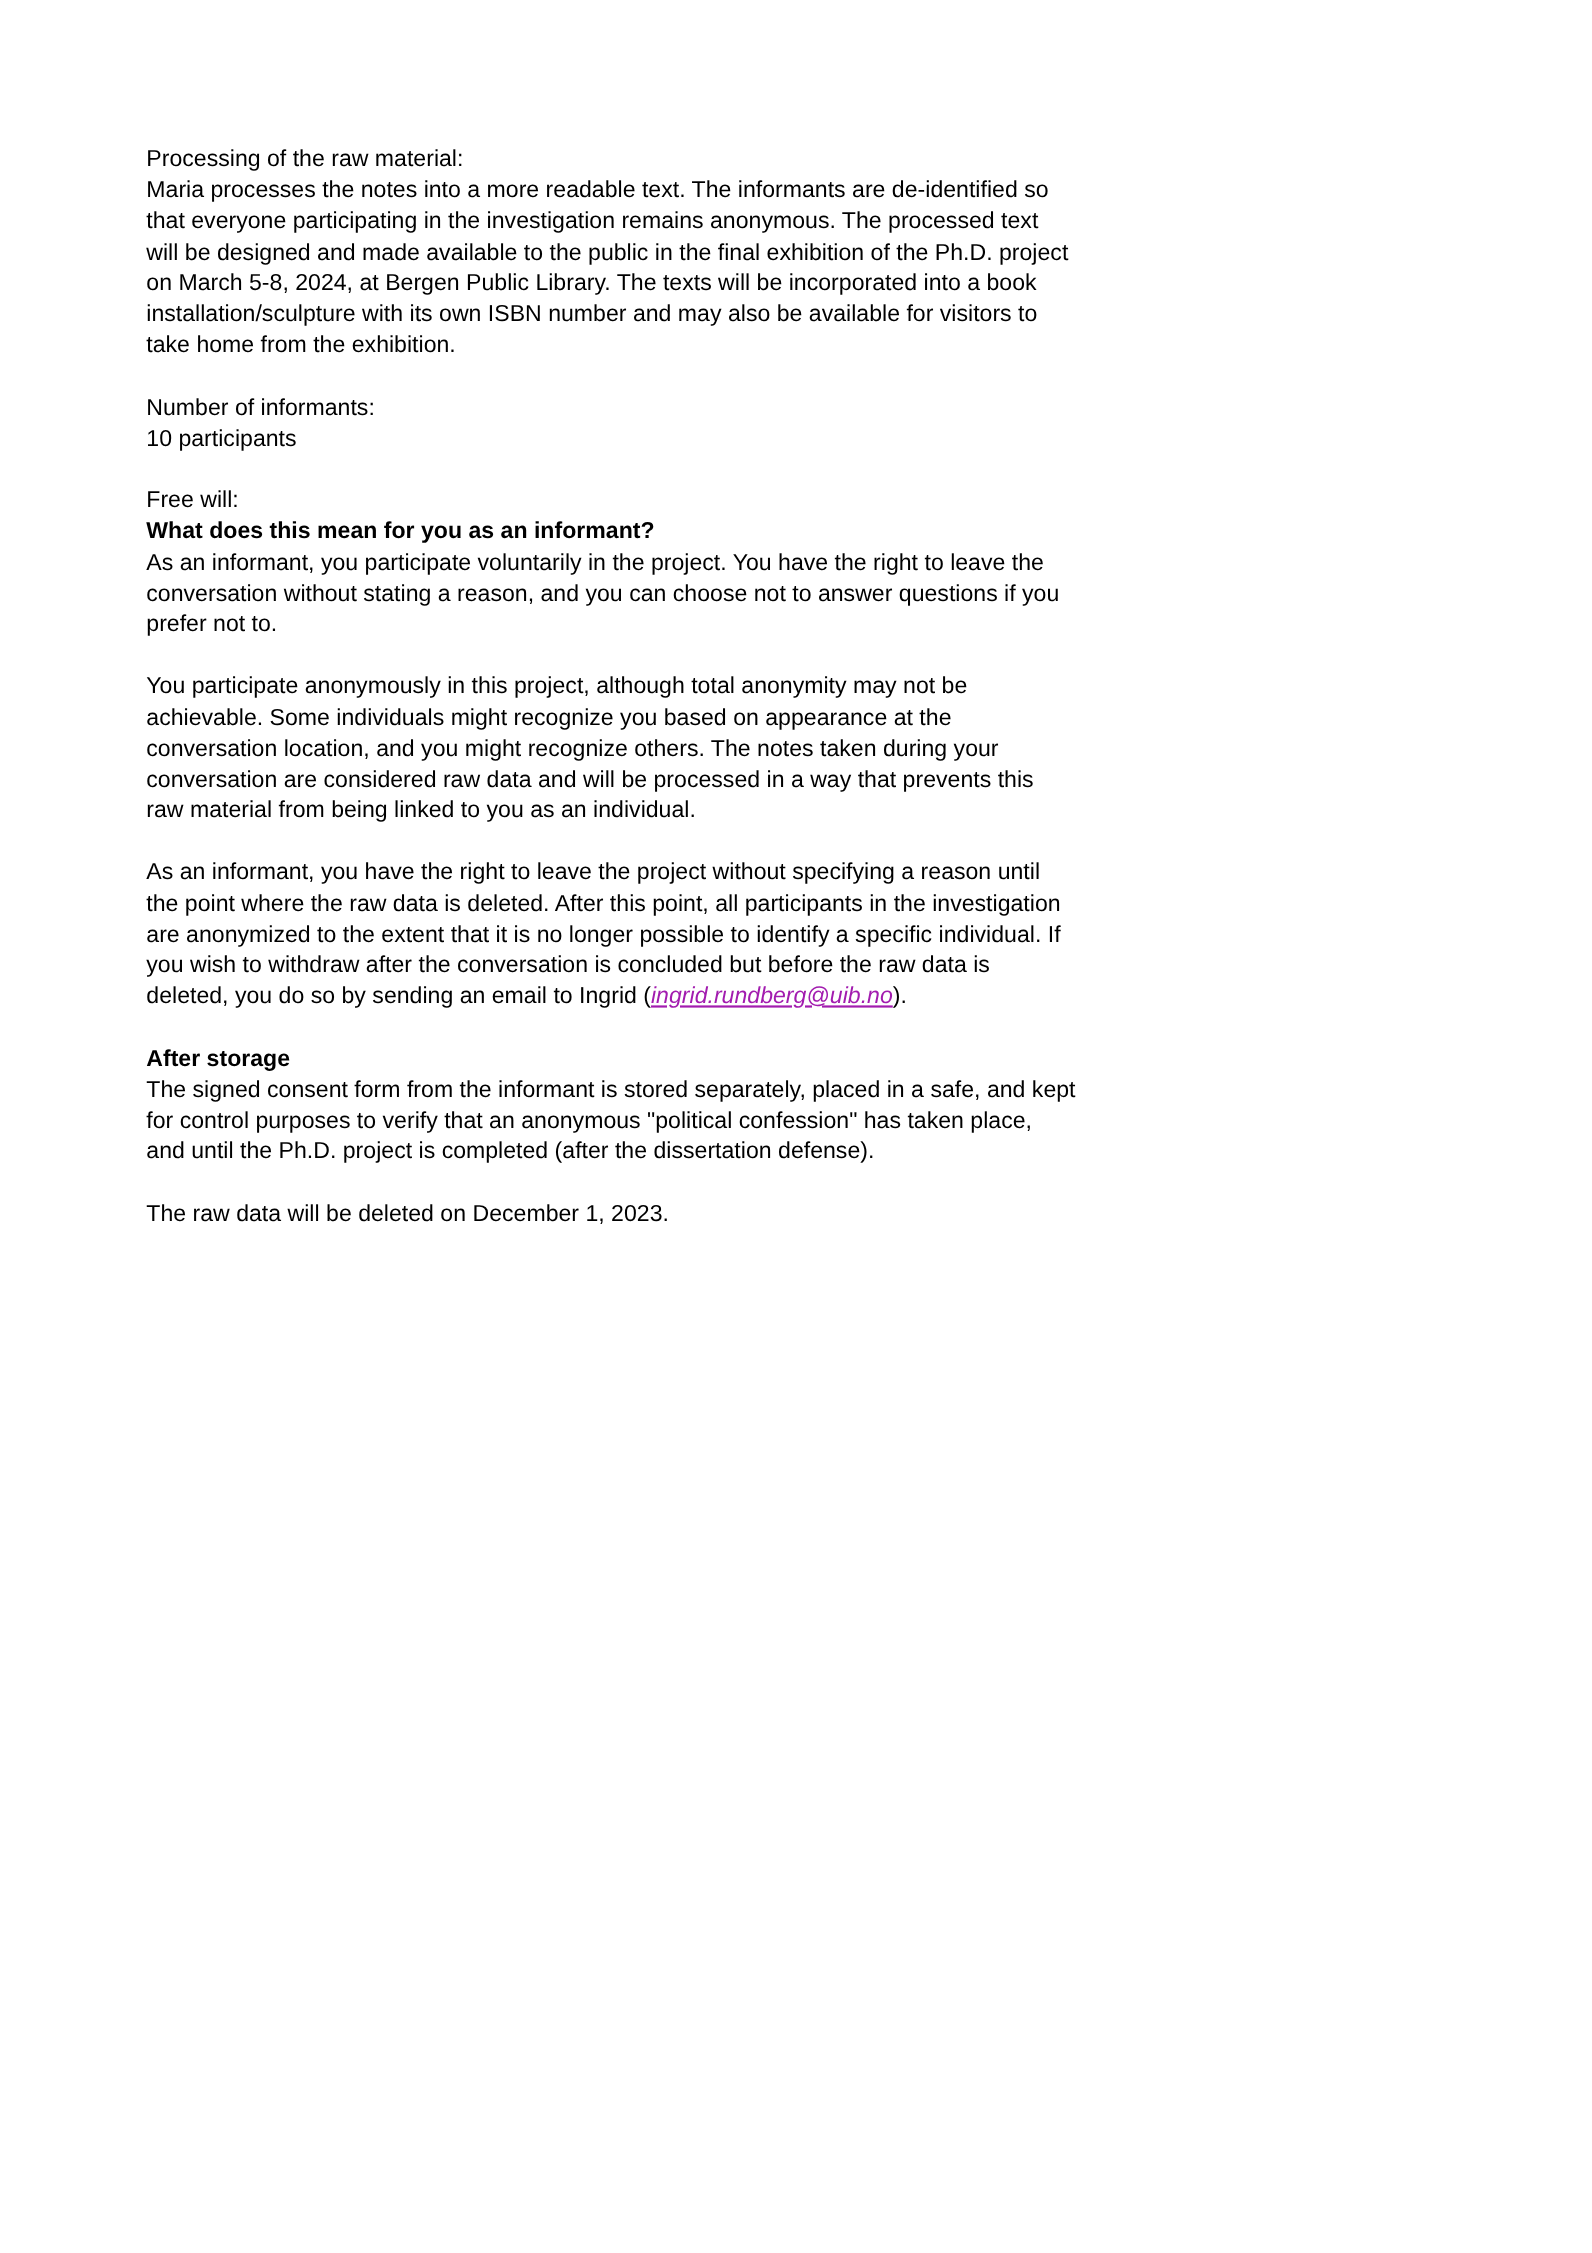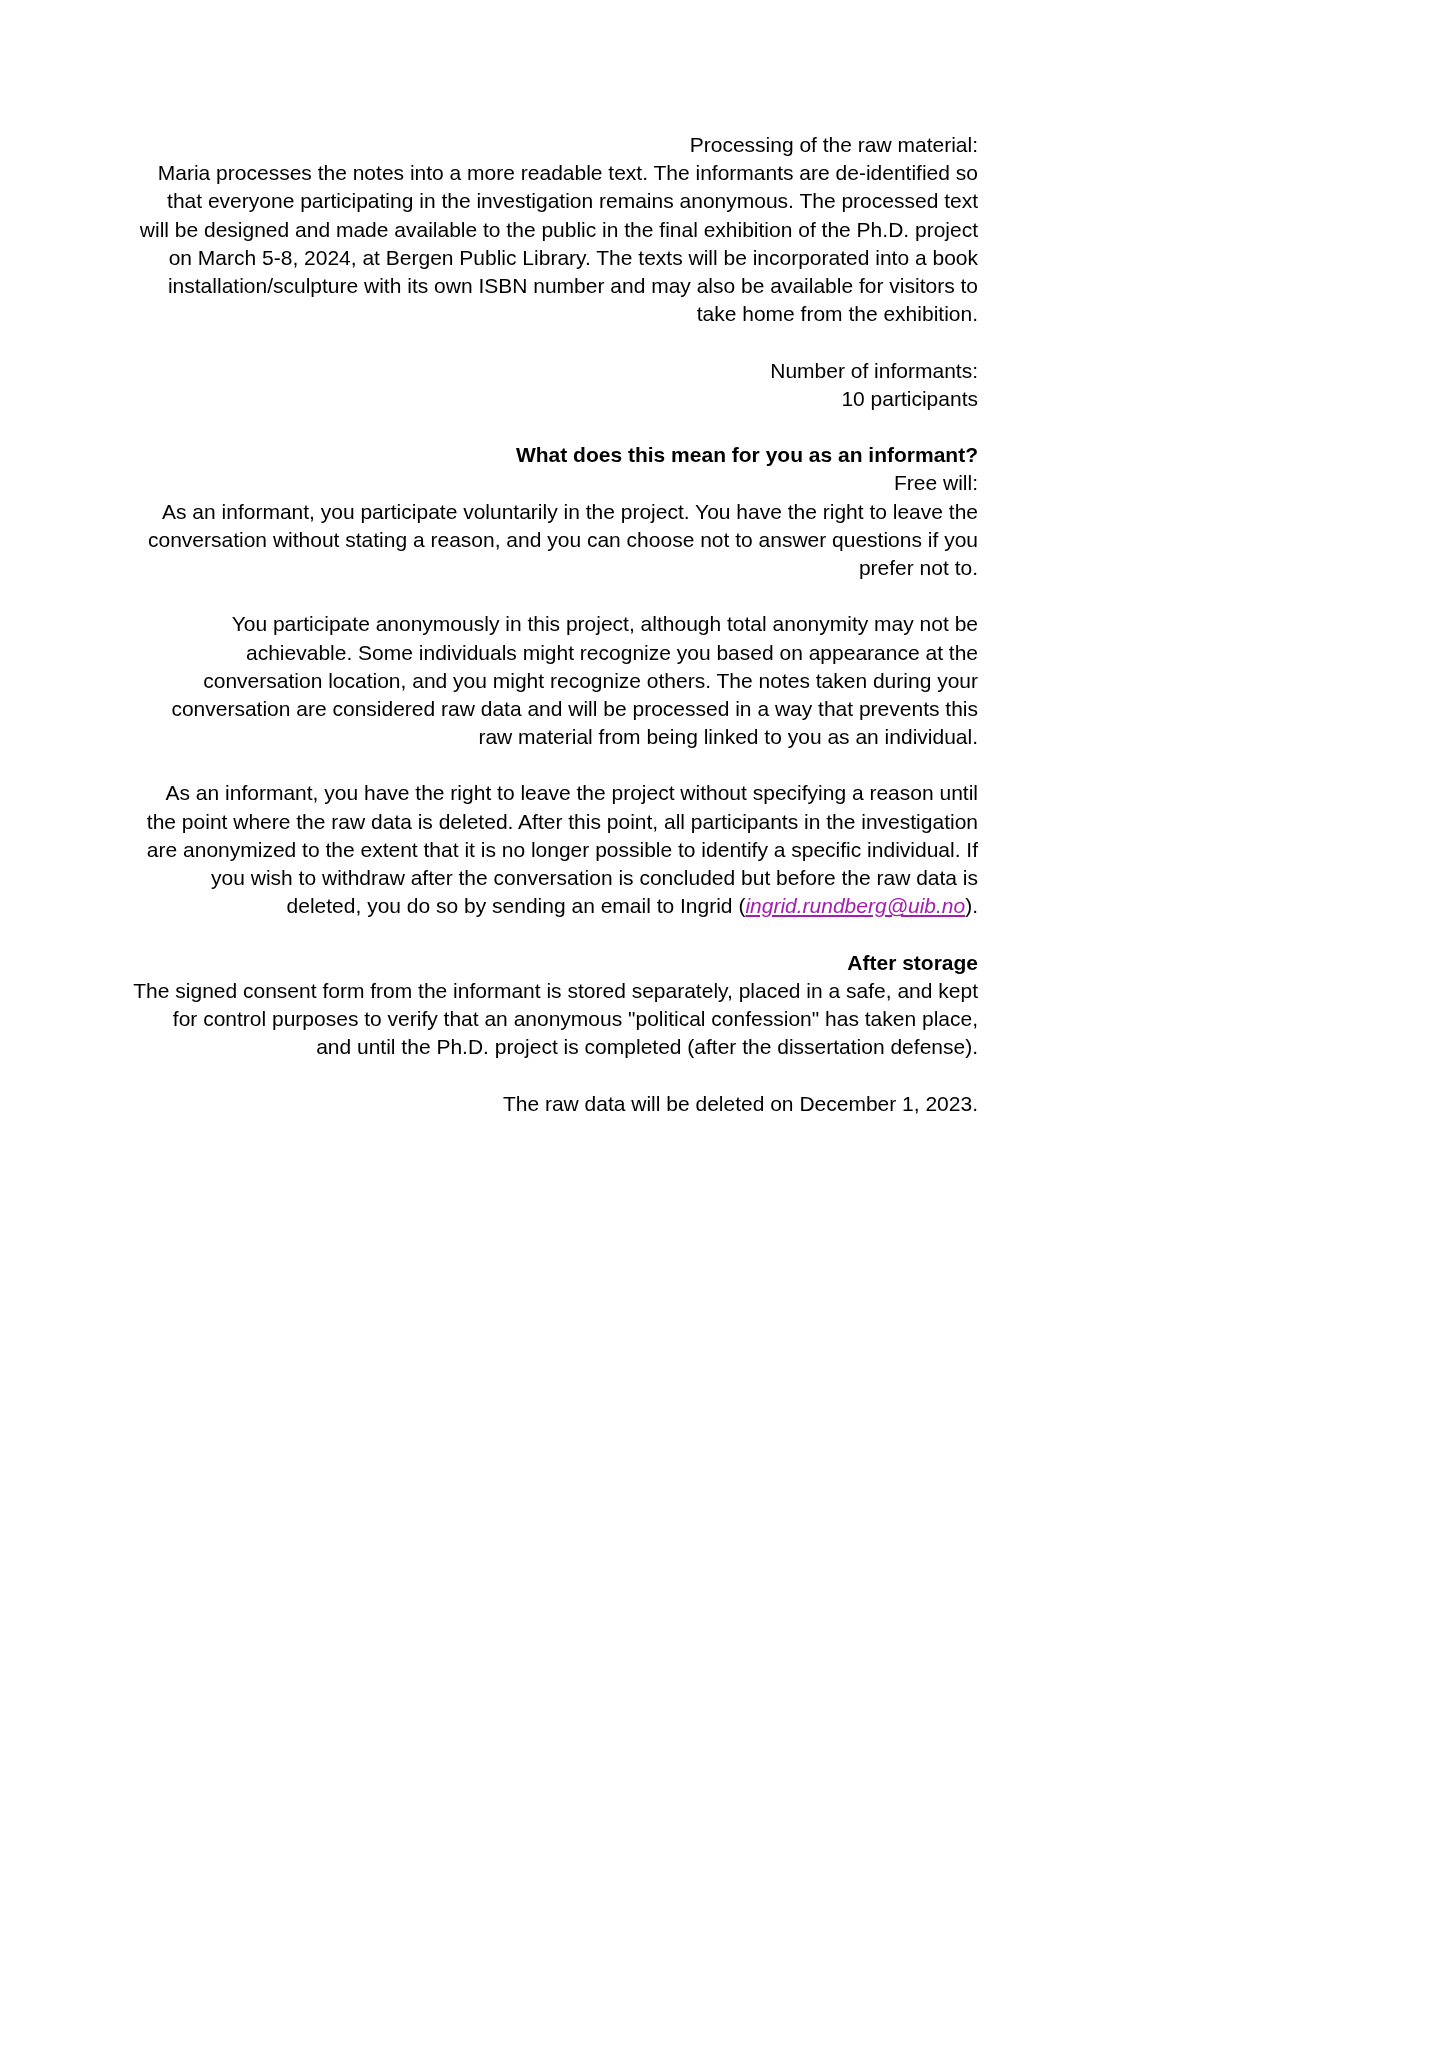--- a/index.html
+++ b/index.html
@@ -7,21 +7,20 @@
       padding: 0;
       background: #ffffff;
     }
     .page {
       position: relative;
       width: 1447px;
       height: 2048px;
       background: #ffffff;
       overflow: hidden;
       box-sizing: border-box;
-      text-align: right;
     }
     .content {
       position: absolute;
       left: 133px;
       top: 131px;
       width: 845px;
       font-family: "Liberation Sans", sans-serif;
       font-size: 21px;
       line-height: 1.345;
       color: #000000;
@@ -60,22 +59,22 @@
       <div class="body-text">Maria processes the notes into a more readable text. The informants are de-identified so that everyone participating in the investigation remains anonymous. The processed text will be designed and made available to the public in the final exhibition of the Ph.D. project on March 5-8, 2024, at Bergen Public Library. The texts will be incorporated into a book installation/sculpture with its own ISBN number and may also be available for visitors to take home from the exhibition.</div>
     </div>
 
 
     <div class="block">
       <div class="heading">Number of informants:</div>
       <div class="body-text">10 participants</div>
     </div>
 
     <div class="block">
+      <div class="heading">Free will:</div>
       <div class="heading bold">What does this mean for you as an informant?</div>
-      <div class="heading">Free will:</div>
       <div class="body-text">As an informant, you participate voluntarily in the project. You have the right to leave the conversation without stating a reason, and you can choose not to answer questions if you prefer not to.</div>
     </div>
 
     <div class="block">
       <div class="body-text">You participate anonymously in this project, although total anonymity may not be achievable. Some individuals might recognize you based on appearance at the conversation location, and you might recognize others. The notes taken during your conversation are considered raw data and will be processed in a way that prevents this raw material from being linked to you as an individual.</div>
     </div>
 
     <div class="block">
       <div class="body-text"><span>As an informant, you have the right to leave the project without specifying a reason until the point where the raw data is deleted. After this point, all participants in the investigation are anonymized to the extent that it is no longer possible to identify a specific individual. If you wish to withdraw after the conversation is concluded but before the raw data is deleted, you do so by sending an email to Ingrid (</span><a class="email-link" href="#">ingrid.rundberg@uib.no</a><span>).</span></div>
     </div>

